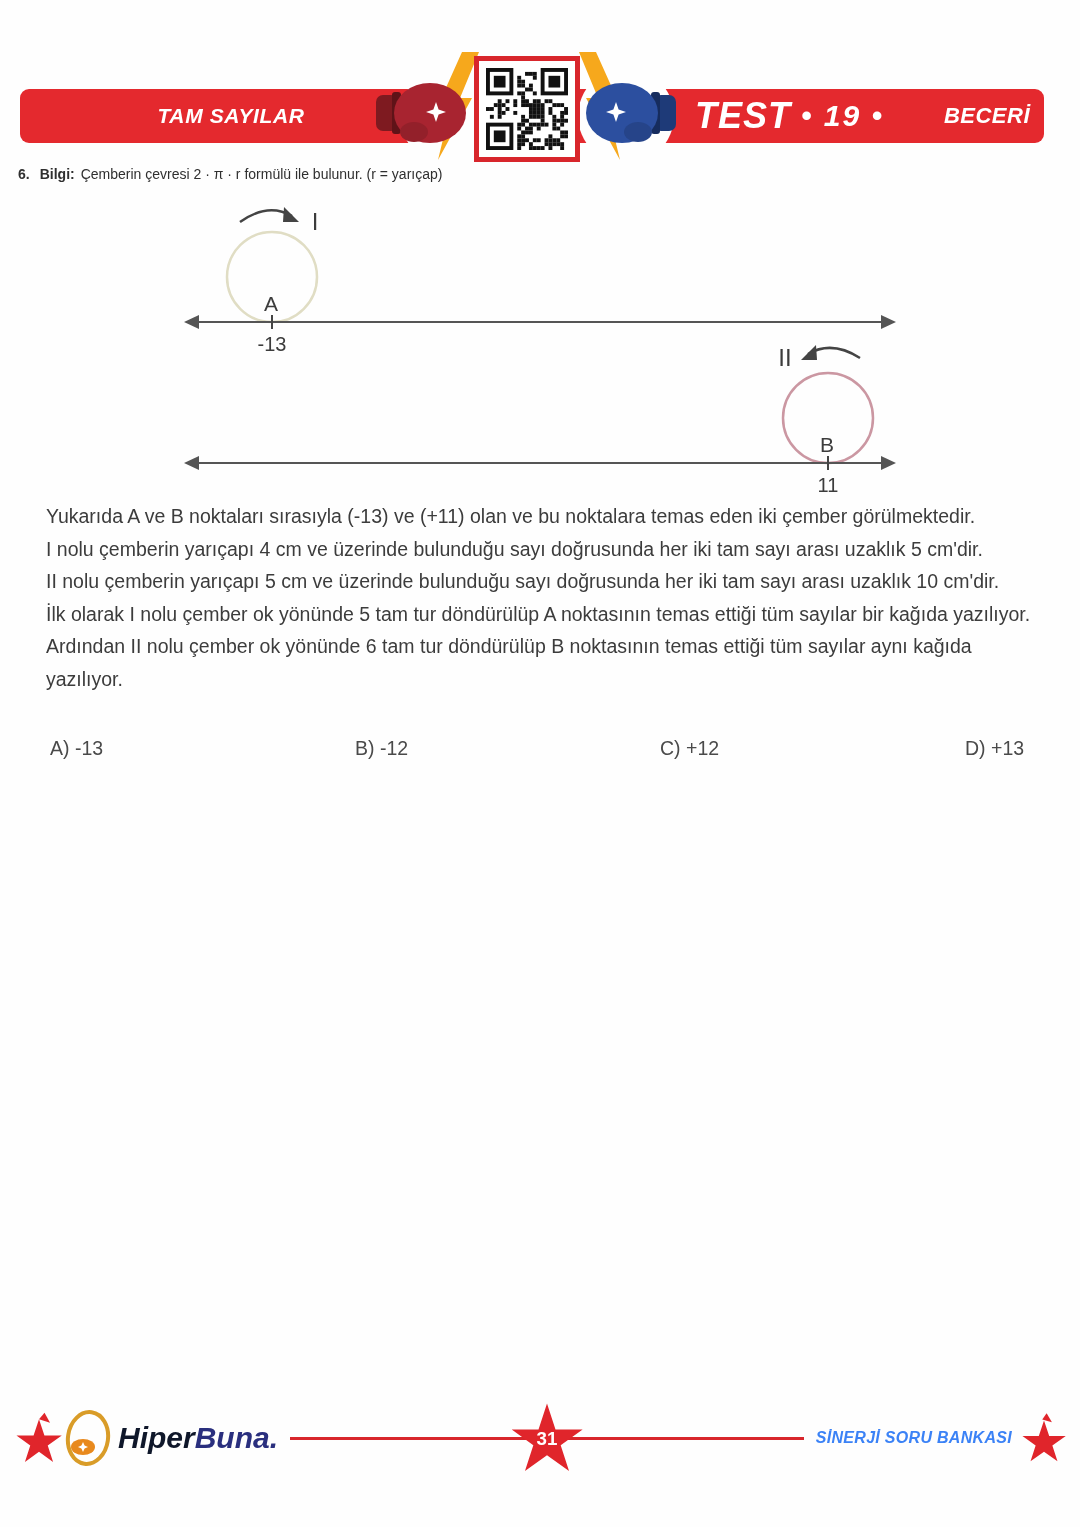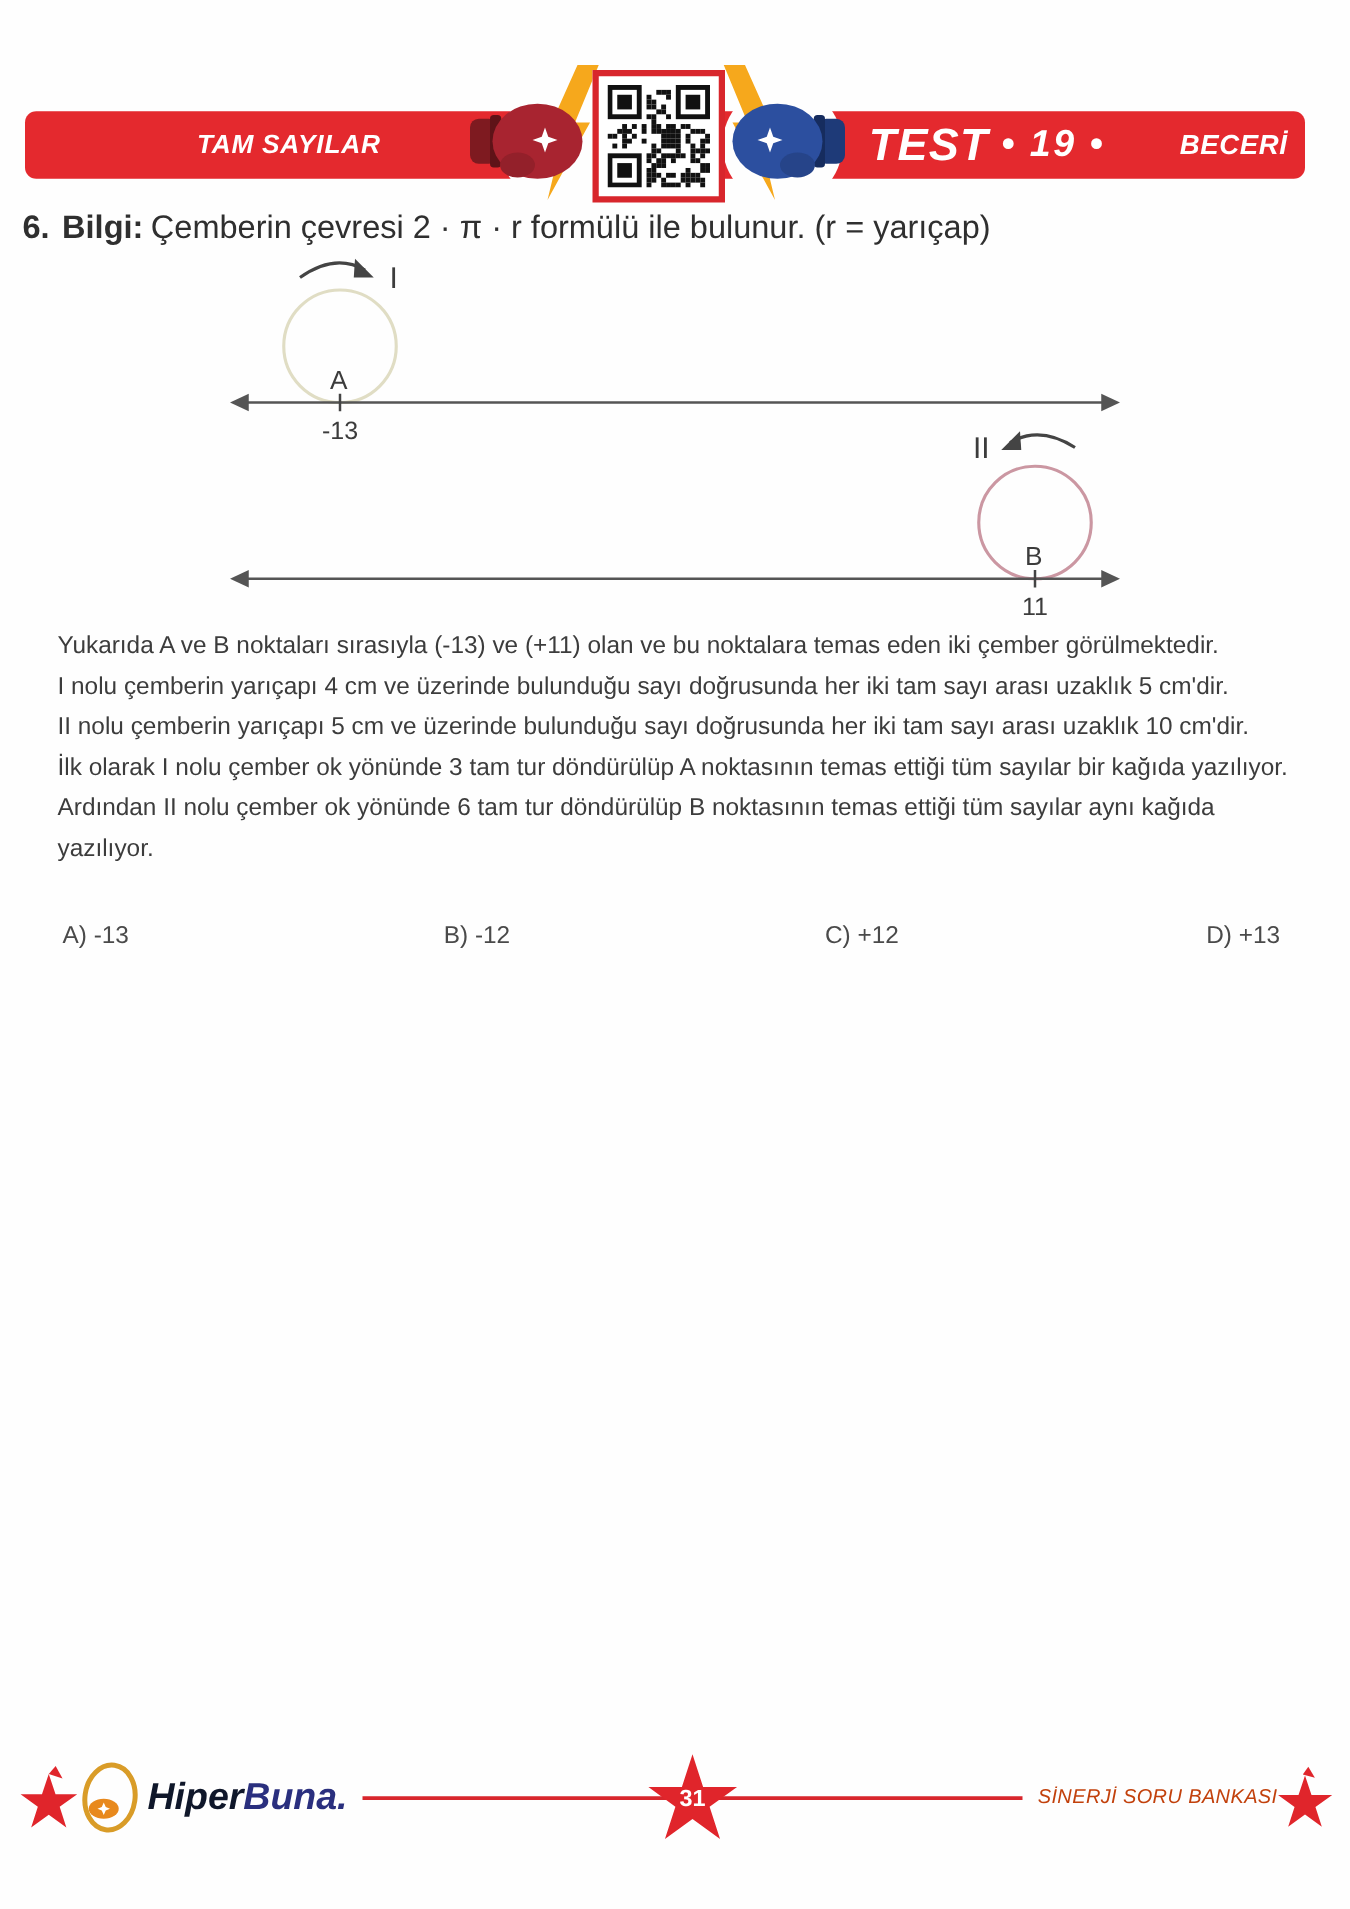--- a/index.html
+++ b/index.html
@@ -41,21 +41,21 @@
   .hdr-text { position:absolute; top:89px; height:54px; display:flex; align-items:center; color:#fff; font-style:italic; z-index:6; }
   .subject   { left:66px; width:330px; justify-content:center; font-weight:700; font-size:21px; letter-spacing:.6px; }
   .testlabel { left:695px; font-weight:800; }
   .testlabel .tw { font-size:36px; letter-spacing:1px; }
   .testlabel .tn { font-size:30px; margin-left:10px; letter-spacing:2px; }
   .badge     { right:50px; font-weight:800; font-size:22px; letter-spacing:.5px;text-align:right; }
 
   
   .question-head {
     position:absolute; left:18px; top:166px;
-    font-size:26px; color:#2f2f2f;
+    font-size:14px; color:#2f2f2f;
   }
   .question-head .qnum  { font-weight:700; margin-right:10px; }
   .question-head .qinfo { font-weight:700; margin-right:6px; }
 
   .diagram { position:absolute; left:0; top:198px; z-index:1; }
   .diagram text { font-family:"Liberation Sans", sans-serif; fill:#3c3c3c; }
 
   .body-text {
     position:absolute; left:46px; top:500px; width:1000px;
     font-size:19.5px; line-height:32.5px; color:#3c3c3c;
@@ -80,22 +80,22 @@
   .brand-text { font-size:30px; font-weight:700; font-style:italic; margin-left:4px; white-space:nowrap; }
   .brand-text .b1 { color:#0f172a; }
   .brand-text .b2 { color:#2a2f7e; }
   .rule { flex:1; height:3px; background:#d8262c; margin:0 12px; position:relative; }
   .page-star {
     position:absolute; left:50%; top:50%;
     transform:translate(-50%,-50%);
     width:74px; height:72px;
   }
   .series-text {
-    font-size:16px; font-weight:400; font-style:italic;
-    color:#c2410c; white-space:nowrap; letter-spacing:.3px; 
+    font-size:16px; font-weight:700; font-style:italic;
+    color:#3b82f6; white-space:nowrap; letter-spacing:.3px; margin-right:10px;
   }
 </style>
 </head>
 <body>
 
 <div class="banner"></div>
 <div class="notch notch-left"></div>
 <div class="notch notch-right"></div>
 
 <svg class="bolt bolt-left" width="48" height="108" viewBox="0 0 48 108">
@@ -296,21 +296,21 @@
   <polygon points="184,265 199,258 199,272" fill="#555"></polygon>
   <polygon points="896,265 881,258 881,272" fill="#555"></polygon>
   <line x1="828" y1="258" x2="828" y2="272" stroke="#444" stroke-width="2"></line>
   <text x="828" y="294" font-size="20" text-anchor="middle">11</text>
 </svg>
 
 <div class="body-text">
   <p>Yukarıda A ve B noktaları sırasıyla (-13) ve (+11) olan ve bu noktalara temas eden iki çember görülmektedir.</p>
   <p>I nolu çemberin yarıçapı 4 cm ve üzerinde bulunduğu sayı doğrusunda her iki tam sayı arası uzaklık 5 cm'dir.</p>
   <p>II nolu çemberin yarıçapı 5 cm ve üzerinde bulunduğu sayı doğrusunda her iki tam sayı arası uzaklık 10 cm'dir.</p>
-  <p>İlk olarak I nolu çember ok yönünde 3 tam tur döndürülüp A noktasının temas ettiği tüm sayılar bir kağıda yazılıyor.</p>
+  <p>İlk olarak I nolu çember ok yönünde 5 tam tur döndürülüp A noktasının temas ettiği tüm sayılar bir kağıda yazılıyor.</p>
   <p>Ardından II nolu çember ok yönünde 6 tam tur döndürülüp B noktasının temas ettiği tüm sayılar aynı kağıda yazılıyor.</p>
 </div>
 
 <div class="options">
   <div class="opt">A) -13</div>
   <div class="opt">B) -12</div>
   <div class="opt">C) +12</div>
   <div class="opt">D) +13</div>
 </div>
 

